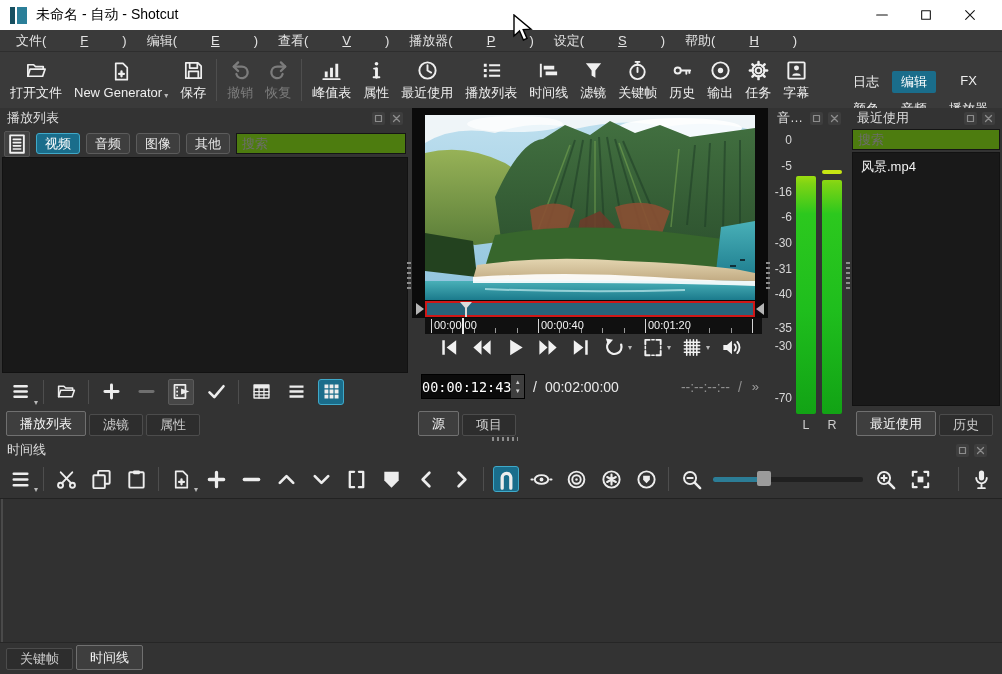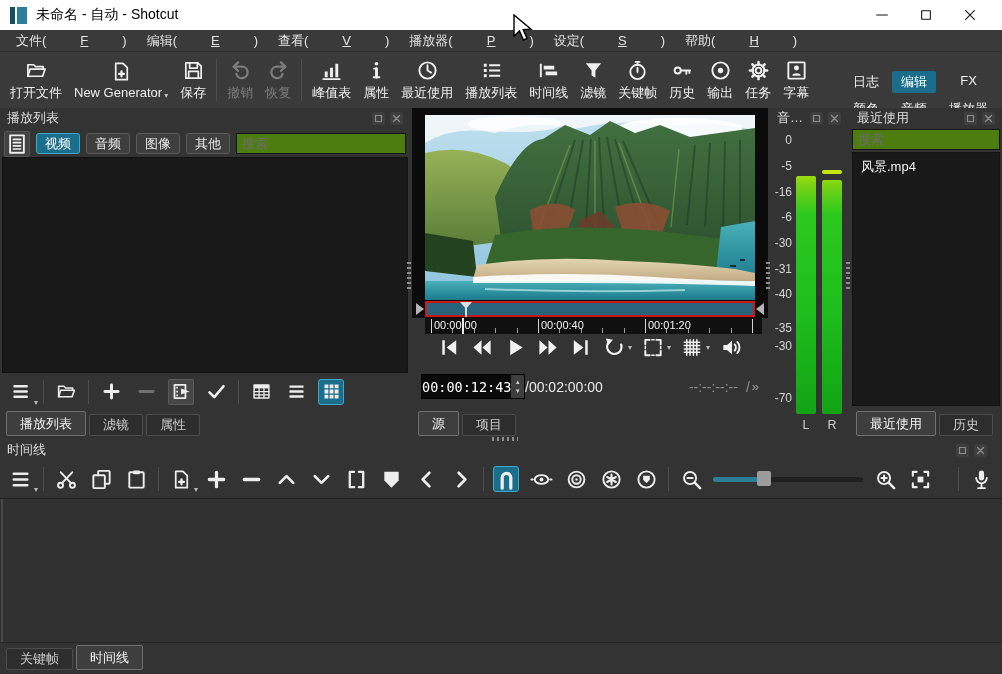--- a/index.html
+++ b/index.html
@@ -78,21 +78,21 @@
   .phtri{width:0;height:0;border-left:6px solid transparent;border-right:6px solid transparent;border-top:7px solid #dcdcdc;}
   .phstem{position:absolute;left:5px;top:6px;width:2px;height:9px;background:#dcdcdc;}
   .ruler{position:absolute;left:13px;top:210px;width:337px;height:16px;background:#101010;}
   .ticks{position:absolute;left:0;right:0;bottom:1px;height:5px;background:repeating-linear-gradient(90deg,#9a9a9a 0 1px,transparent 1px 21.4px);background-position:6px 0;}
   .majortick{position:absolute;top:1px;bottom:1px;width:1px;background:#d5d5d5;}
   .rlabel{position:absolute;top:1px;font-size:11px;color:#f3f3f3;white-space:nowrap;}
   .phline{position:absolute;left:37px;top:0;bottom:0;width:2px;background:#e9e9e9;}
   .transport{position:absolute;left:0;top:228px;width:100%;display:flex;align-items:center;justify-content:center;gap:9px;}
   .trbtn{display:inline-flex;align-items:center;color:#f1f1f1;}
   .trbtn .ic{width:24px;height:23px;}
-  .tcrow{position:absolute;left:0;top:266px;width:100%;display:flex;align-items:center;padding:0 9px;}
+  .tcrow{position:absolute;left:0;top:266px;width:100%;display:flex;align-items:center;padding:0 9px;gap:8px;}
   .spinbox{display:flex;align-items:center;background:#0a0a0a;border:1px solid #000;height:25px;width:104px;}
   .tcval{flex:1;text-align:center;font-family:"DejaVu Sans Mono","Liberation Mono",monospace;font-size:13.5px;color:#fff;}
   .spinners{width:13px;height:100%;background:#3e3e3e;display:flex;flex-direction:column;align-items:center;justify-content:center;color:#cfcfcf;}
   .sp{font-size:6px;line-height:1.4;}
   .tctotal,.tcsep{font-size:14px;color:#eaeaea;}
   .tcsel{margin-left:auto;color:#8f8f8f;font-size:14px;display:flex;gap:8px;}
   .tcmore{color:#9d9d9d;font-size:13px;margin-left:2px;}
   #player .dtabs{bottom:2px;}
 
   

